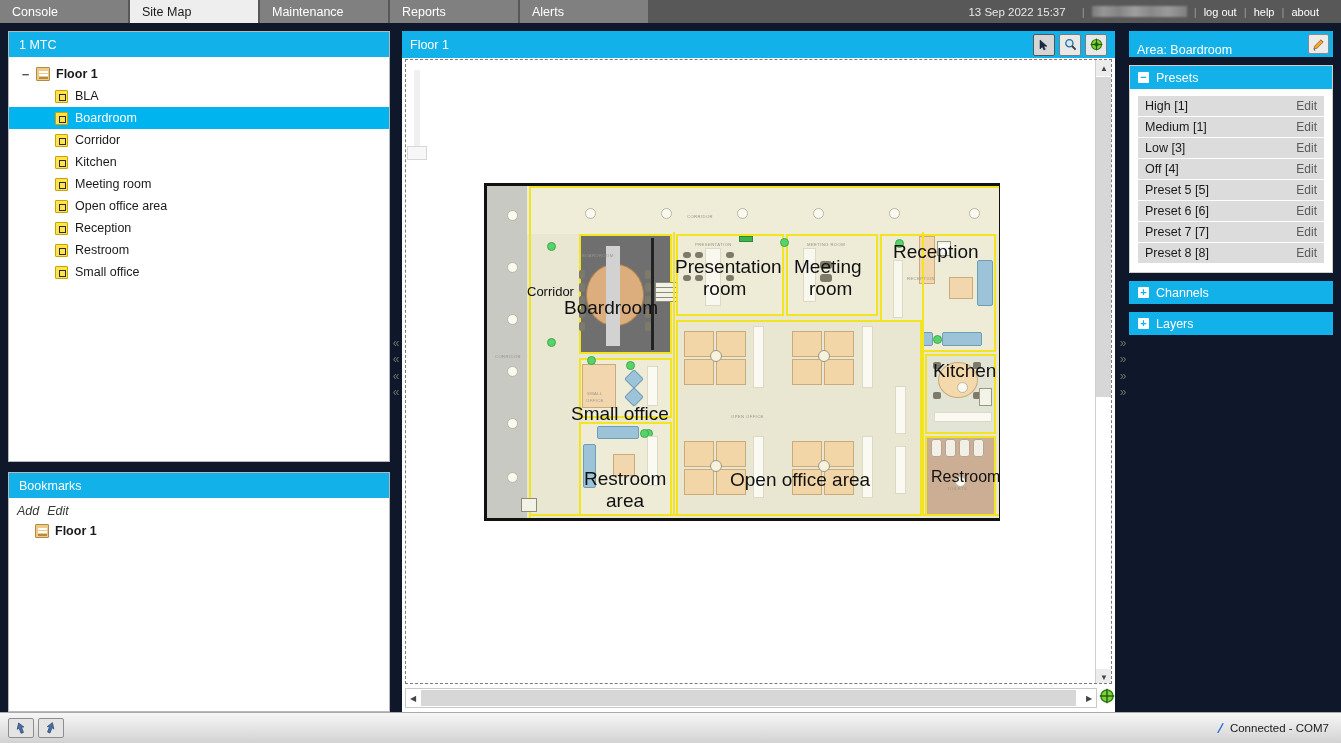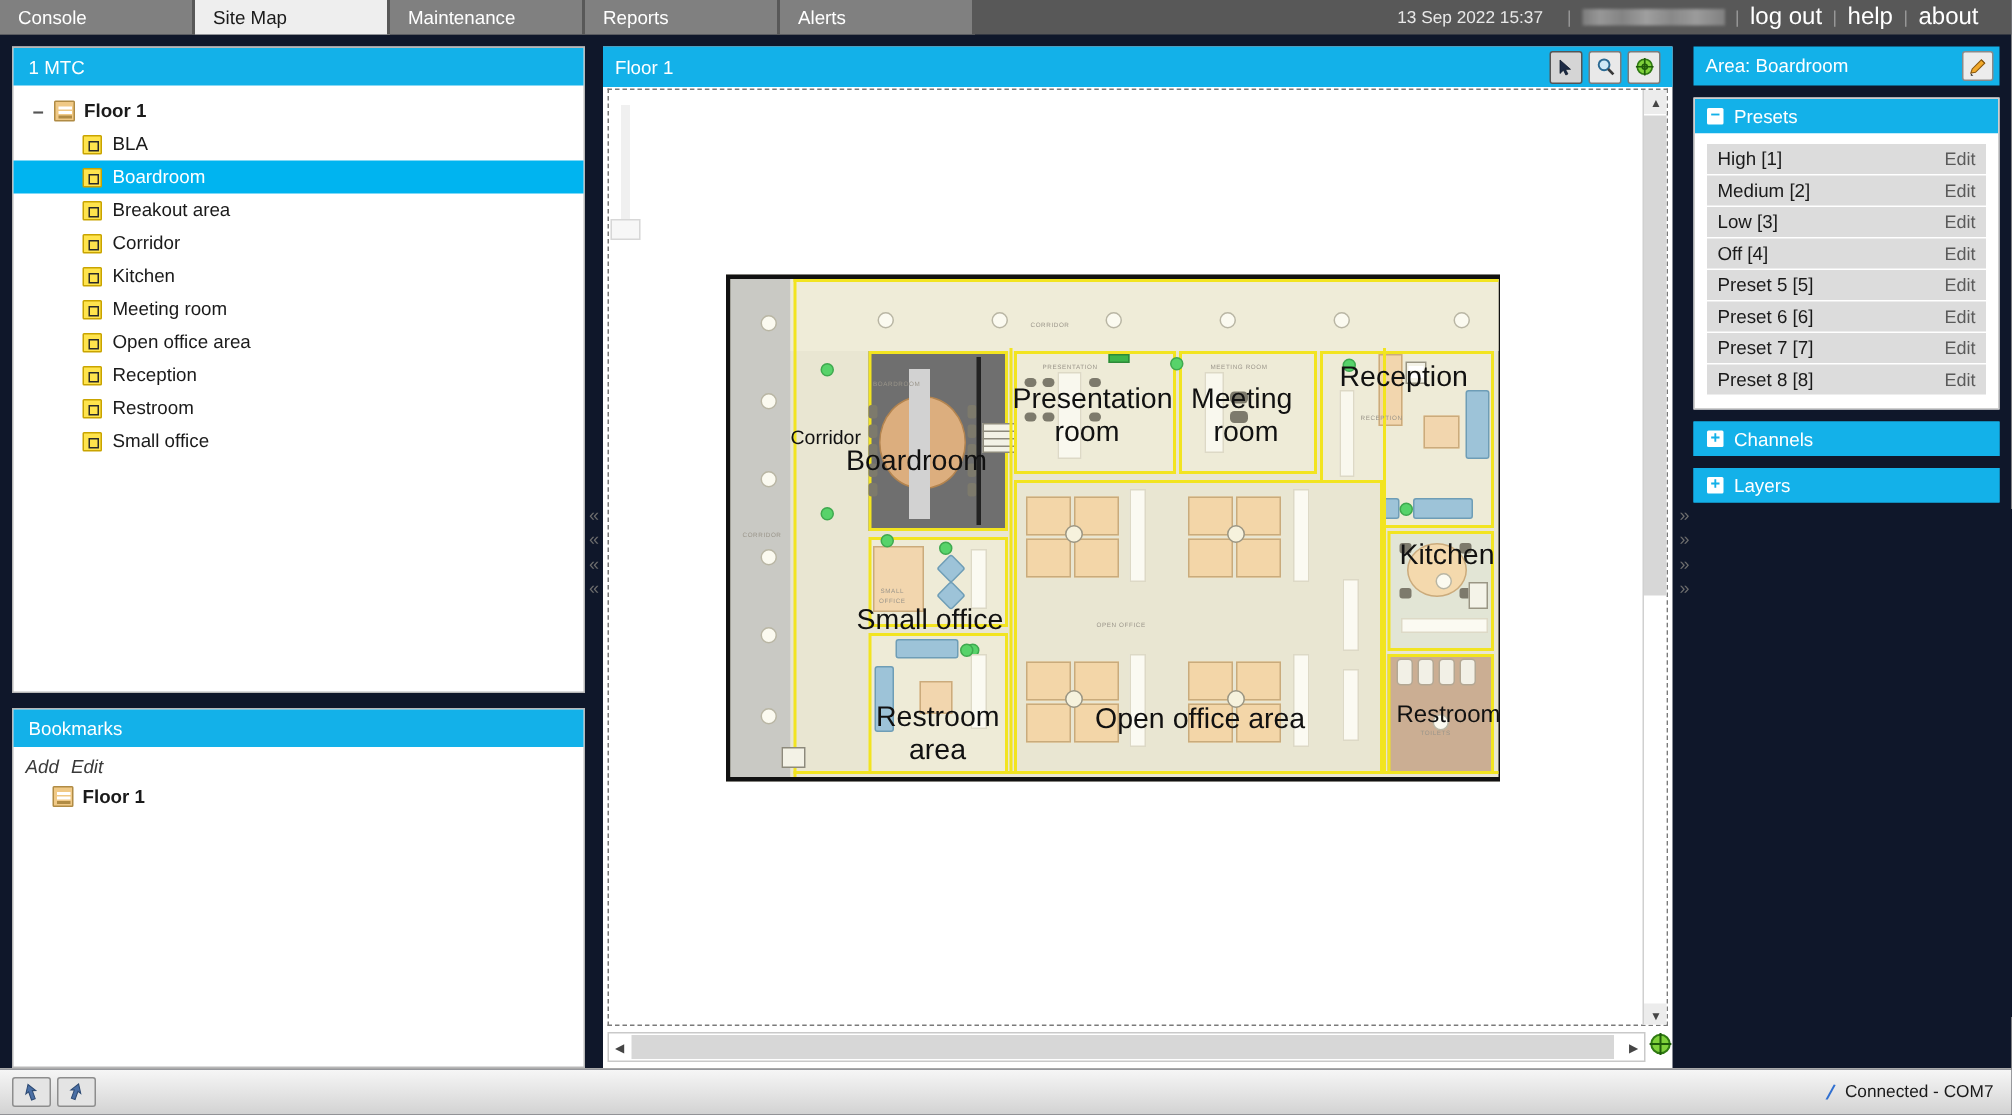--- a/index.html
+++ b/index.html
@@ -35,21 +35,21 @@
     margin-left: auto; display: flex; align-items: center; gap: 0;
     color: #e8e8e8; font-size: 11.5px; padding-right: 22px; height: 23px;
   }
   .topbar-right .date { margin-right: 9px; }
   .sep { color: #9a9a9a; margin: 0 7px; }
   .user-redacted {
     display: inline-block; width: 95px; height: 11px;
     background: linear-gradient(90deg,#7e7e7e 0%,#9b9b9b 12%,#868686 28%,#a3a3a3 45%,#8b8b8b 62%,#9f9f9f 80%,#828282 100%);
     filter: blur(1.1px); vertical-align: middle; opacity: .95;
   }
-  .top-link { color: #ffffff; font-size: 16px; cursor: pointer; }
+  .top-link { color: #ffffff; font-size: 11px; cursor: pointer; }
 
   
   .left-panel {
     position: absolute; left: 8px; top: 31px; width: 382px; height: 431px;
     background: #ffffff; border: 1px solid #b8b8b8;
   }
   .panel-head {
     height: 25px; background: #13b1e9; color: #ffffff;
     display: flex; align-items: center; padding: 0 10px;
     font-size: 12.5px;
@@ -220,21 +220,21 @@
     border-radius: 2px;
   }
   .partition { position: absolute; background: #fbfaf2; border: 1px solid #ddd9c6; }
 
   
   .right-panel {
     position: absolute; left: 1129px; top: 31px; width: 204px; height: 320px;
   }
   .area-head {
     height: 26px; background: #13b1e9; color: #ffffff;
-    display: flex; align-items: center; padding: 0 8px;
+    display: flex; align-items: flex-end; padding: 0 8px;
     font-size: 12.5px; position: relative;
   }
   .edit-btn {
     position: absolute; right: 4px; top: 3px;
     width: 21px; height: 20px; background: #ececec;
     border: 1px solid #8a8a8a; border-radius: 2px;
     display: flex; align-items: center; justify-content: center;
     cursor: pointer;
   }
   .section {
@@ -319,24 +319,20 @@
         <span class="ico-folder"></span>
         <span>Floor 1</span>
       </div>
       <div class="tree-item">
         <span class="ico-area"></span>
         <span>BLA</span>
       </div>
       <div class="tree-item selected">
         <span class="ico-area"></span>
         <span>Boardroom</span>
-      </div>
-      <div class="tree-item">
-        <span class="ico-area"></span>
-        <span>Breakout area</span>
       </div>
       <div class="tree-item">
         <span class="ico-area"></span>
         <span>Corridor</span>
       </div>
       <div class="tree-item">
         <span class="ico-area"></span>
         <span>Kitchen</span>
       </div>
       <div class="tree-item">
@@ -634,21 +630,21 @@
       <div class="section-head">
         <span class="pm-box">−</span>
         <span>Presets</span>
       </div>
       <div class="preset-list">
         <div class="preset-row">
           <span>High [1]</span>
           <span class="edit-link">Edit</span>
         </div>
         <div class="preset-row">
-          <span>Medium [2]</span>
+          <span>Medium [1]</span>
           <span class="edit-link">Edit</span>
         </div>
         <div class="preset-row">
           <span>Low [3]</span>
           <span class="edit-link">Edit</span>
         </div>
         <div class="preset-row">
           <span>Off [4]</span>
           <span class="edit-link">Edit</span>
         </div>

